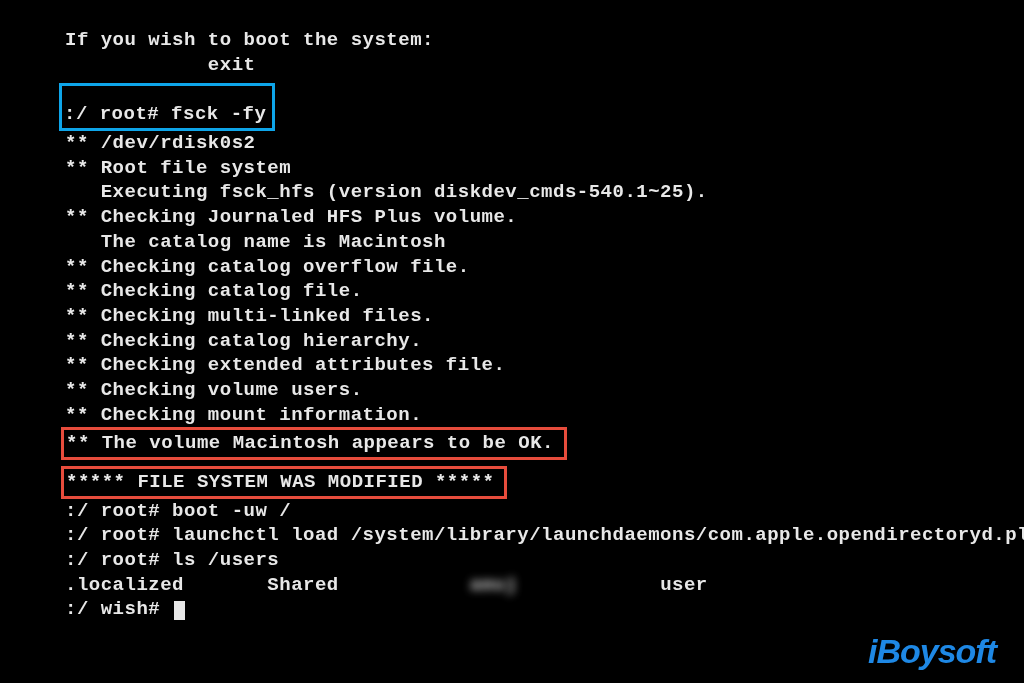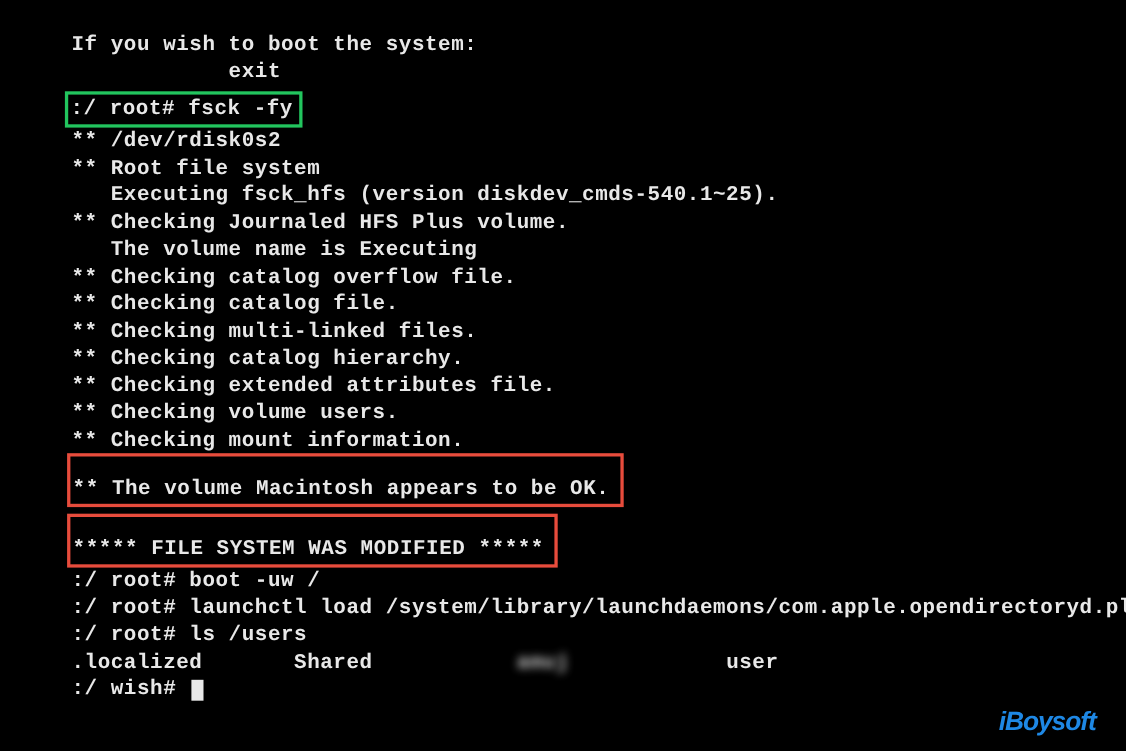--- a/index.html
+++ b/index.html
@@ -18,29 +18,29 @@
       letter-spacing: 0.5px;
       position: relative;
       padding: 28px 0 0 65px;
       overflow: hidden;
     }
     .line {
       line-height: 1.3;
       white-space: pre;
     }
     .highlight-box {
-      border: 3px solid #22c55e;
+      border: 3px solid #0ea5e9;
       display: inline-block;
-      padding: 1px 6px 1px 2px;
+      padding: 16px 6px 1px 2px;
       margin-left: -6px;
     }
     .highlight-box-wide {
       border: 3px solid #e74c3c;
       display: inline-block;
-      padding: 17px 10px 1px 2px;
+      padding: 1px 10px 1px 2px;
       margin-left: -4px;
     }
     .spacer {
       height: 6px;
     }
     .cursor {
       display: inline-block;
       width: 11px;
       height: 19px;
       background: #e8e8e8;
@@ -51,37 +51,37 @@
       filter: blur(4px);
       opacity: 0.85;
     }
     .watermark {
       position: absolute;
       bottom: 12px;
       right: 28px;
       font-family: Arial, sans-serif;
       font-weight: 900;
       font-style: italic;
-      font-size: 24px;
+      font-size: 34px;
       color: #1e88e5;
       letter-spacing: -1px;
     }
   </style>
 </head>
 <body>
 
 <div class="line">If you wish to boot the system:</div>
 <div class="line">            exit</div>
 <div class="spacer"></div>
 <div class="line"><span class="highlight-box">:/ root# fsck -fy</span></div>
 <div class="line">** /dev/rdisk0s2</div>
 <div class="line">** Root file system</div>
 <div class="line">   Executing fsck_hfs (version diskdev_cmds-540.1~25).</div>
 <div class="line">** Checking Journaled HFS Plus volume.</div>
-<div class="line">   The volume name is Executing</div>
+<div class="line">   The catalog name is Macintosh</div>
 <div class="line">** Checking catalog overflow file.</div>
 <div class="line">** Checking catalog file.</div>
 <div class="line">** Checking multi-linked files.</div>
 <div class="line">** Checking catalog hierarchy.</div>
 <div class="line">** Checking extended attributes file.</div>
 <div class="line">** Checking volume users.</div>
 <div class="line">** Checking mount information.</div>
 <div class="line"><span class="highlight-box-wide">** The volume Macintosh appears to be OK.</span></div>
 <div class="spacer"></div>
 <div class="line"><span class="highlight-box-wide">***** FILE SYSTEM WAS MODIFIED *****</span></div>

